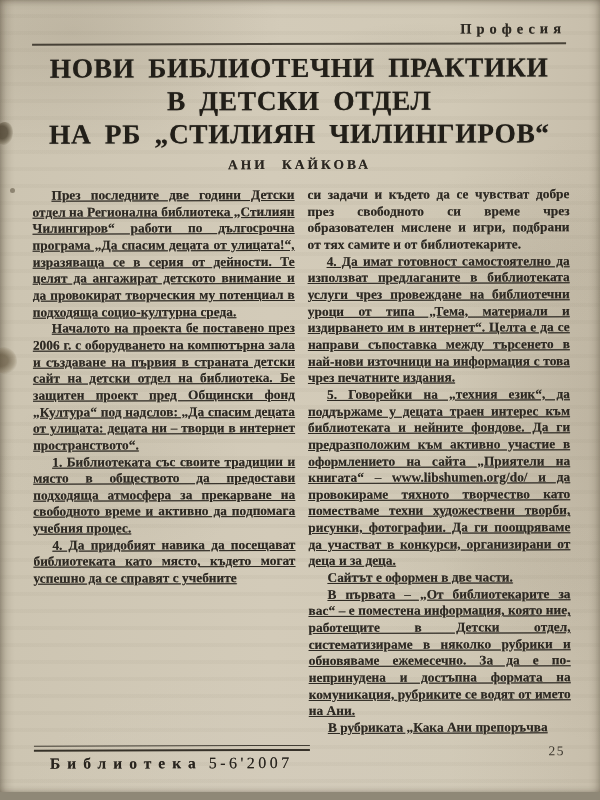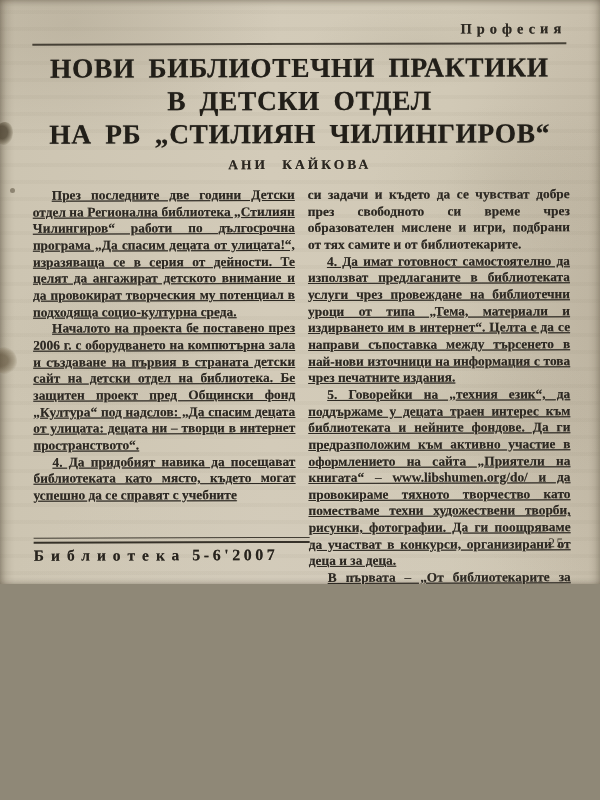--- a/index.html
+++ b/index.html
@@ -1,19 +1,19 @@
 <!DOCTYPE html>
 <html lang="bg"><head>
 <meta charset="utf-8">
 <style>
   html, body { margin: 0; padding: 0; background: #8f8877; }
   .page {
     position: relative;
     width: 600px;
-    height: 584px;
+    height: 792px;
     margin: 0 auto;
     overflow: hidden;
     font-family: "Liberation Serif", "DejaVu Serif", serif;
     background:
       radial-gradient(ellipse 300px 180px at 12% 4%, rgba(125,113,92,0.20), transparent 70%),
       radial-gradient(ellipse 260px 420px at 103% 55%, rgba(118,107,87,0.14), transparent 75%),
       radial-gradient(ellipse 420px 240px at 50% 104%, rgba(210,203,188,0.5), transparent 70%),
       linear-gradient(90deg, #bdb4a1 0%, #cdc5b2 2.5%, #d3cbb9 45%, #d1c9b6 75%, #c8bfac 98%, #bfb6a3 100%);
     box-shadow:
       inset 5px 0 8px -4px rgba(86,76,60,0.55),
@@ -72,22 +72,22 @@
   .para.indent { text-indent: 19px; text-decoration: underline; }
 
   .footer { position: absolute; left: 33px; right: 33px; bottom: 20px; }
   .footer-rule {
     width: 276px; height: 3px;
     border-top: 1.5px solid rgba(41,37,29,0.85);
     border-bottom: 2.5px solid rgba(41,37,29,0.92);
     margin-bottom: 3px;
   }
   .footer-text { white-space: nowrap; color: #28241e; text-shadow: 0 0 0.6px rgba(40,36,30,0.6); }
-  .footer-text .journal { font-size: 15.5px; font-weight: bold; letter-spacing: 7px; }
-  .footer-text .issue { font-size: 16px; font-weight: bold; letter-spacing: 3.5px; margin-left: 2px; }
+  .footer-text .journal { font-size: 15.5px; font-weight: bold; letter-spacing: 7px; margin-left: 16px; }
+  .footer-text .issue { font-size: 16px; font-weight: normal; letter-spacing: 3.5px; margin-left: 2px; }
   .page-number {
     position: absolute; right: 3px; bottom: 12px;
     font-size: 13.5px; letter-spacing: 1.5px; color: #3b362d;
   }
 
   .smudge { position: absolute; pointer-events: none; filter: blur(0.7px); }
   .smudge-1 {
     left: -5px; top: 122px; width: 18px; height: 23px; border-radius: 60% 45% 55% 50%;
     background: radial-gradient(ellipse at 40% 45%, rgba(72,62,44,0.75) 0 35%, rgba(104,94,72,0.45) 60%, transparent 75%);
   }
@@ -118,28 +118,29 @@
       <div class="title-line">НОВИ БИБЛИОТЕЧНИ ПРАКТИКИ</div>
       <div class="title-line">В ДЕТСКИ ОТДЕЛ</div>
       <div class="title-line">НА РБ „СТИЛИЯН ЧИЛИНГИРОВ“</div>
       <div class="author">АНИ КАЙКОВА</div>
     </div>
 
     <div class="columns">
       <div class="col" id="col-left">
           <p class="para indent">През последните две години Детски отдел на Регионална библиотека „Стилиян Чилингиров“ работи по дългосрочна програма „Да спасим децата от улицата!“, изразяваща се в серия от дейности. Те целят да ангажират детското внимание и да провокират творческия му потенциал в подходяща социо-културна среда.</p>
           <p class="para indent">Началото на проекта бе поставено през 2006 г. с оборудването на компютърна зала и създаване на първия в страната детски сайт на детски отдел на библиотека. Бе защитен проект пред Общински фонд „Култура“ под надслов: „Да спасим децата от улицата: децата ни – творци в интернет пространството“.</p>
+          <p class="para indent">1. Библиотеката със своите традиции и място в обществото да предостави подходяща атмосфера за прекарване на свободното време и активно да подпомага учебния процес.</p>
           <p class="para indent">4. Да придобият навика да посещават библиотеката като място, където могат успешно да се справят с учебните</p>
         </div>
       <div class="col" id="col-right">
           <p class="para">си задачи и където да се чувстват добре през свободното си време чрез образователен мислене и игри, подбрани от тях самите и от библиотекарите.</p>
           <p class="para indent">4. Да имат готовност самостоятелно да използват предлаганите в библиотеката услуги чрез провеждане на библиотечни уроци от типа „Тема, материали и издирването им в интернет“. Целта е да се направи съпоставка между търсенето в най-нови източници на информация с това чрез печатните издания.</p>
           <p class="para indent">5. Говорейки на „техния език“, да поддържаме у децата траен интерес към библиотеката и нейните фондове. Да ги предразположим към активно участие в оформлението на сайта „Приятели на книгата“ – www.libshumen.org/do/ и да провокираме тяхното творчество като поместваме техни художествени творби, рисунки, фотографии. Да ги поощряваме да участват в конкурси, организирани от деца и за деца.</p>
+          <p class="para indent">Сайтът е оформен в две части.</p>
           <p class="para indent">В първата – „От библиотекарите за вас“ – е поместена информация, която ние, работещите в Детски отдел, систематизираме в няколко рубрики и обновяваме ежемесечно. За да е по-непринудена и достъпна формата на комуникация, рубриките се водят от името на Ани.</p>
-          <p class="para indent">Сайтът е оформен в две части.</p>
           <p class="para indent">В рубриката „Кака Ани препоръчва</p>
         </div>
     </div>
 
     <div class="footer">
       <div class="footer-rule"></div>
       <div class="footer-text">
         <span class="journal">Библиотека</span>
         <span class="issue">5-6'2007</span>
       </div>

